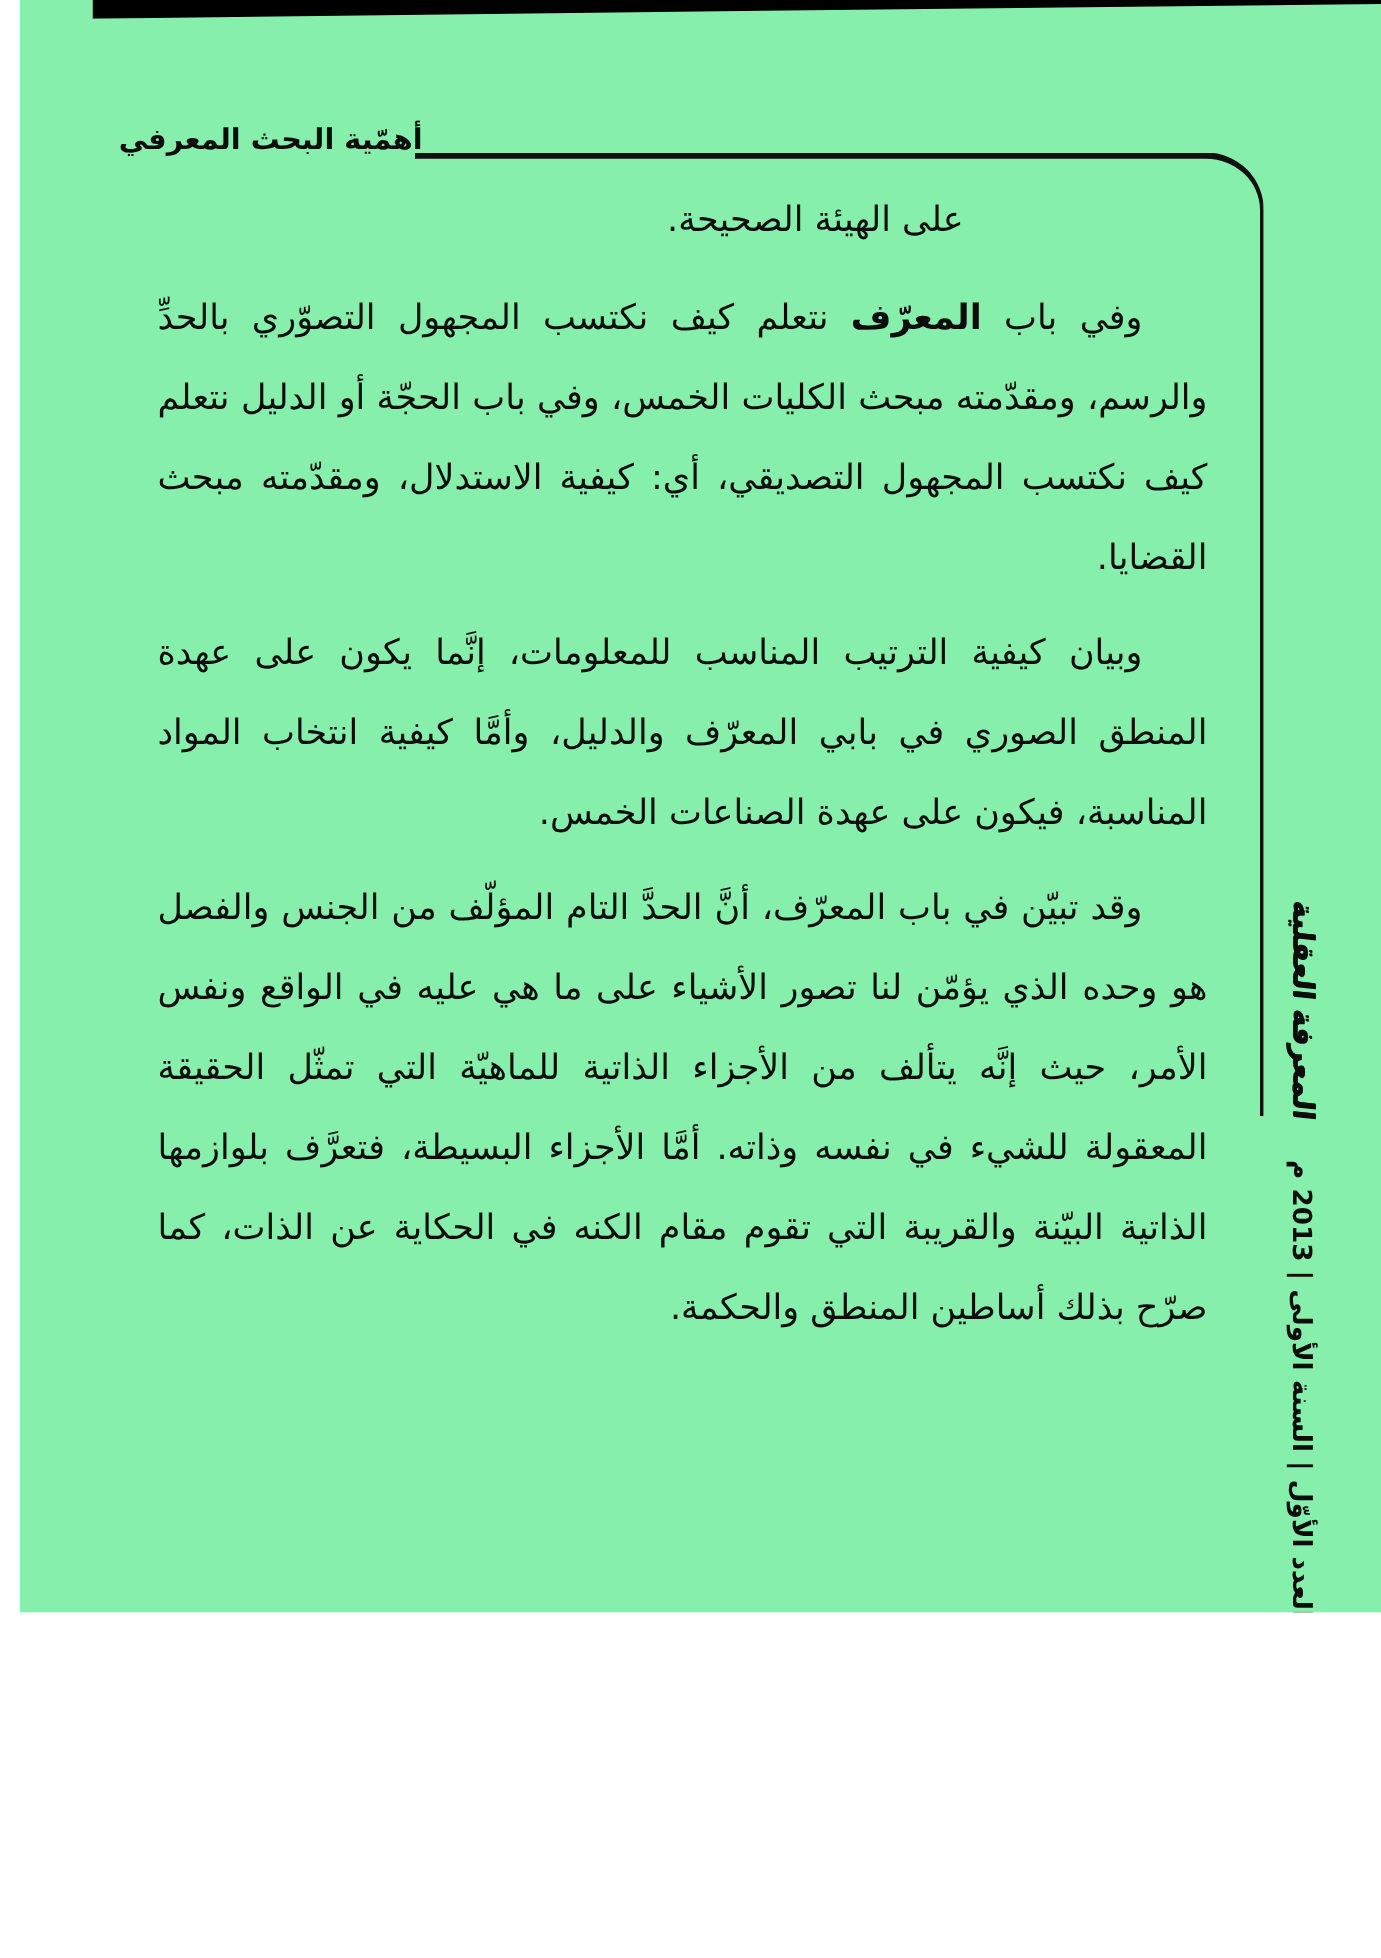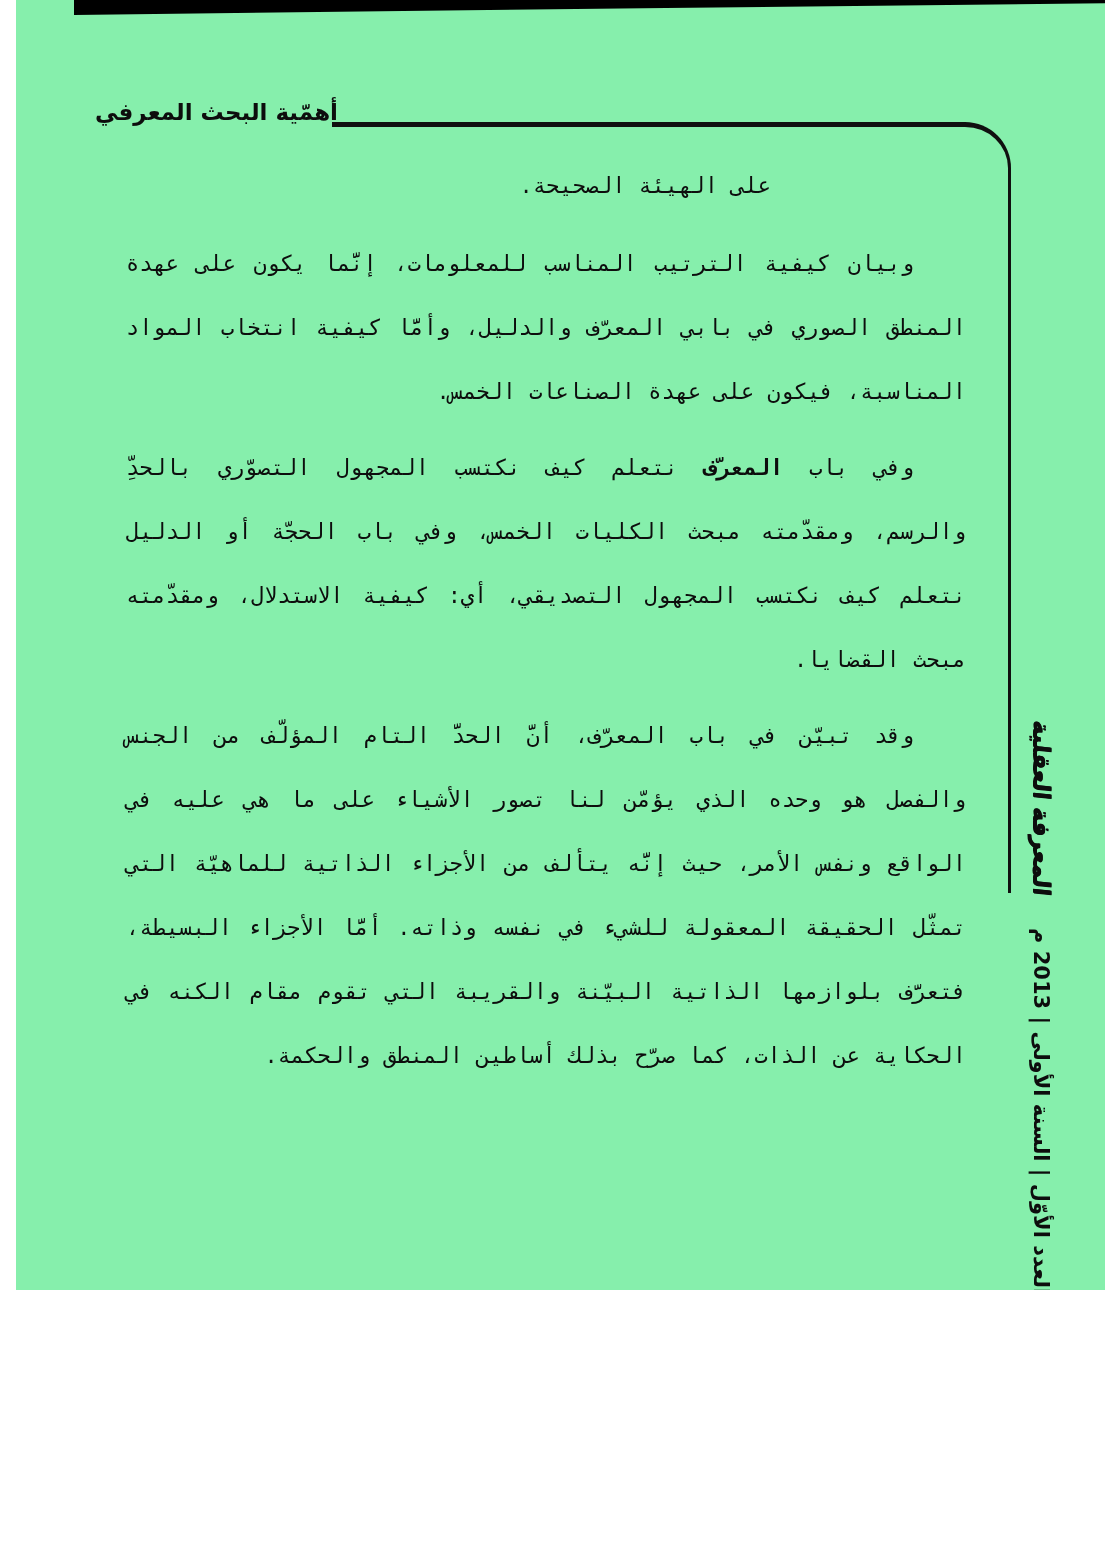--- a/index.html
+++ b/index.html
@@ -42,27 +42,26 @@
     position: absolute; top: 122px; left: 316px;
     width: 676px; height: 766px;
     border-top: 5px solid #101010;
     border-right: 3px solid #101010;
     border-top-right-radius: 46px;
     pointer-events: none;
   }
 
   
   .body-text {
-    position: absolute; top: 156px; left: 110px;
+    position: absolute; top: 144px; left: 110px;
     width: 840px;
     direction: rtl;
     text-align: justify;
-    font-size: 22px;
+    font-size: 28px;
     line-height: 64px;
-    font-family: Liberation Mono, monospace;
   }
   .para { margin: 0 0 12px 0; text-indent: 52px; }
   .para.tail { text-indent: 0; text-align: right; padding-right: 195px; margin-bottom: 14px; }
   .para .bold { font-weight: bold; }
 
   
   .logo-anchor { position: absolute; left: 1039px; top: 722px; width: 0; height: 0; }
   .logo-anchor .rot {
     display: inline-block; white-space: nowrap;
     transform-origin: 0 0; transform: rotate(90deg) skewX(-6deg);
@@ -111,22 +110,22 @@
   <div class="logo-anchor">
     <span class="rot">المعرفة العقلية</span>
   </div>
 
   <div class="caption-anchor">
     <span class="rot">العدد الأوّل | السنة الأولى | 2013 م</span>
   </div>
 
   <main class="body-text" id="body-text">
       <p class="para tail">على الهيئة الصحيحة.</p>
+      <p class="para"><span>وفي باب </span><span class="bold">المعرّف</span><span> نتعلم كيف نكتسب المجهول التصوّري بالحدِّ والرسم، ومقدّمته مبحث الكليات الخمس، وفي باب الحجّة أو الدليل نتعلم كيف نكتسب المجهول التصديقي، أي: كيفية الاستدلال، ومقدّمته مبحث القضايا.</span></p>
       <p class="para"><span>وبيان كيفية الترتيب المناسب للمعلومات، إنَّما يكون على عهدة المنطق الصوري في بابي المعرّف والدليل، وأمَّا كيفية انتخاب المواد المناسبة، فيكون على عهدة الصناعات الخمس.</span></p>
-      <p class="para"><span>وفي باب </span><span class="bold">المعرّف</span><span> نتعلم كيف نكتسب المجهول التصوّري بالحدِّ والرسم، ومقدّمته مبحث الكليات الخمس، وفي باب الحجّة أو الدليل نتعلم كيف نكتسب المجهول التصديقي، أي: كيفية الاستدلال، ومقدّمته مبحث القضايا.</span></p>
       <p class="para"><span>وقد تبيّن في باب المعرّف، أنَّ الحدَّ التام المؤلّف من الجنس والفصل هو وحده الذي يؤمّن لنا تصور الأشياء على ما هي عليه في الواقع ونفس الأمر، حيث إنَّه يتألف من الأجزاء الذاتية للماهيّة التي تمثّل الحقيقة المعقولة للشيء في نفسه وذاته. أمَّا الأجزاء البسيطة، فتعرَّف بلوازمها الذاتية البيّنة والقريبة التي تقوم مقام الكنه في الحكاية عن الذات، كما صرّح بذلك أساطين المنطق والحكمة.</span></p>
     </main>
 
   <div class="badge">
     <span>130</span>
   </div>
 
   <div class="scan-left"></div>
 
 </div>

